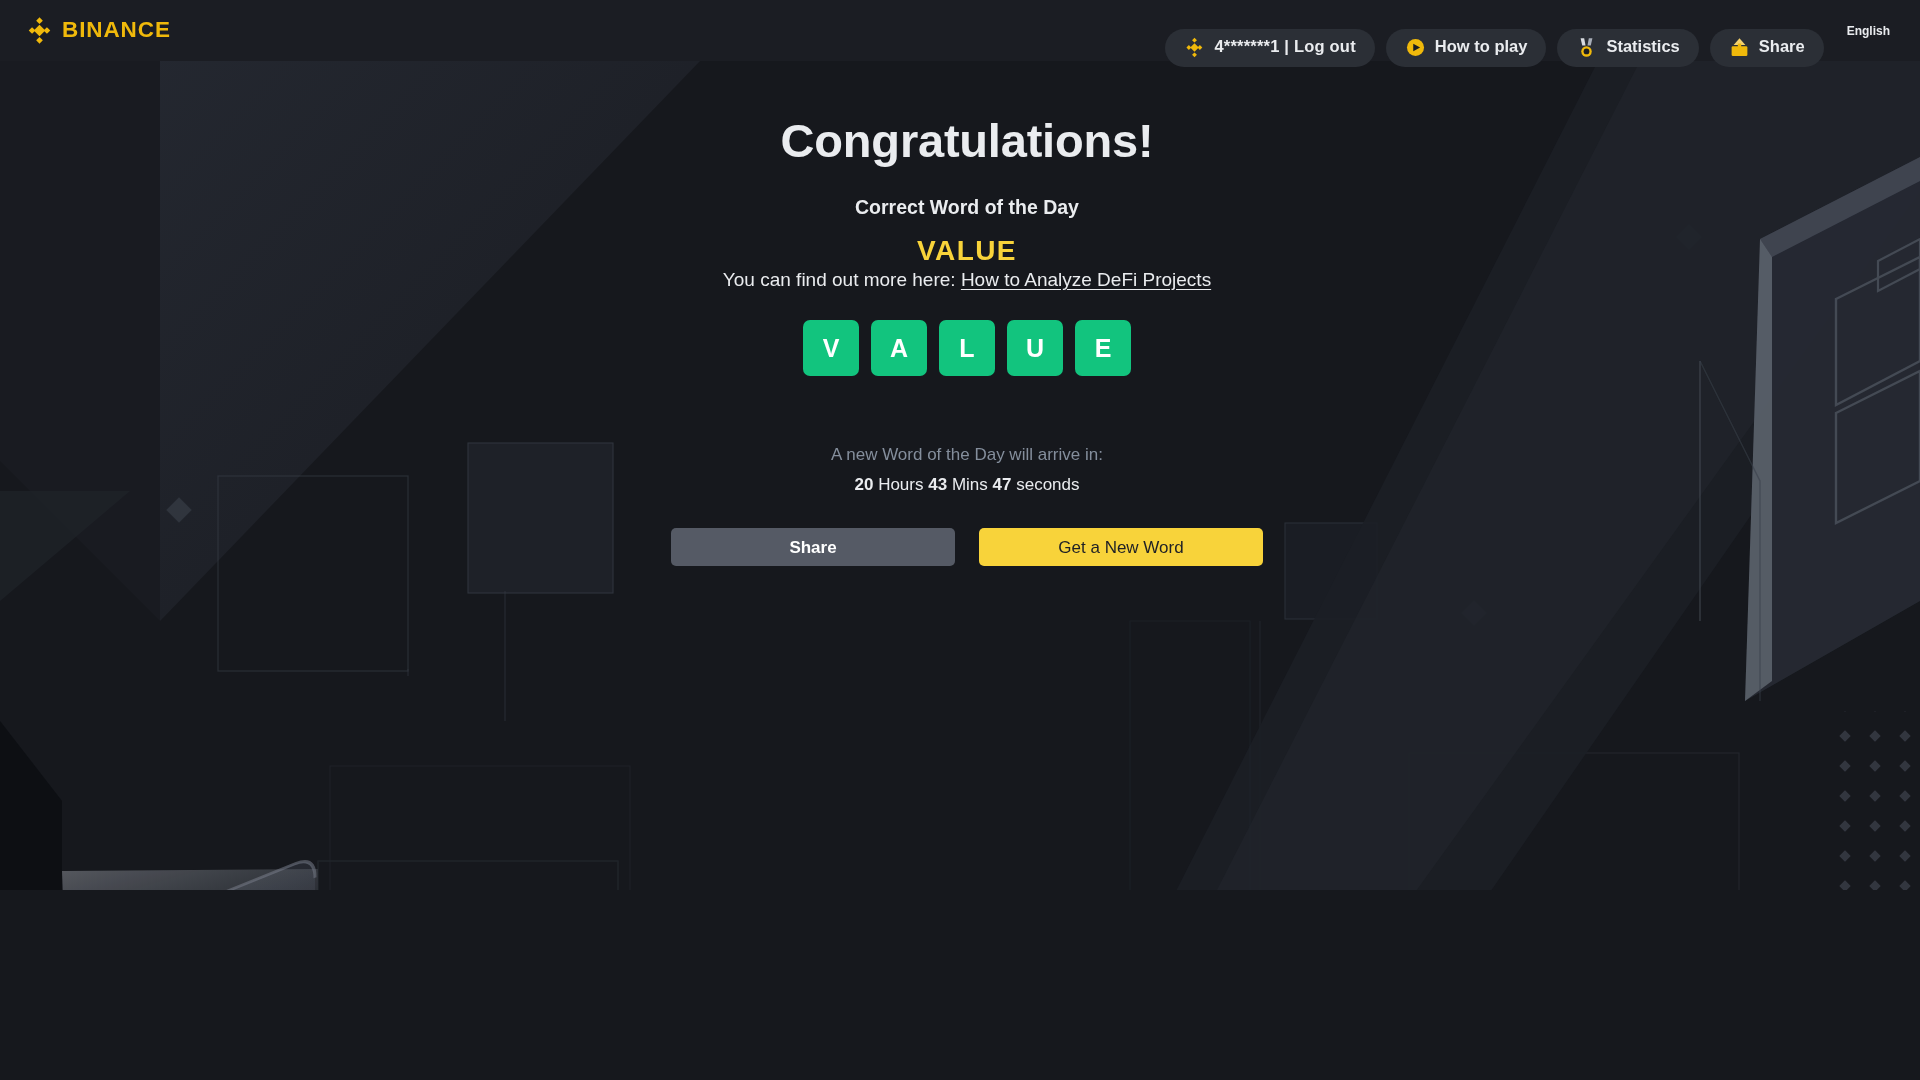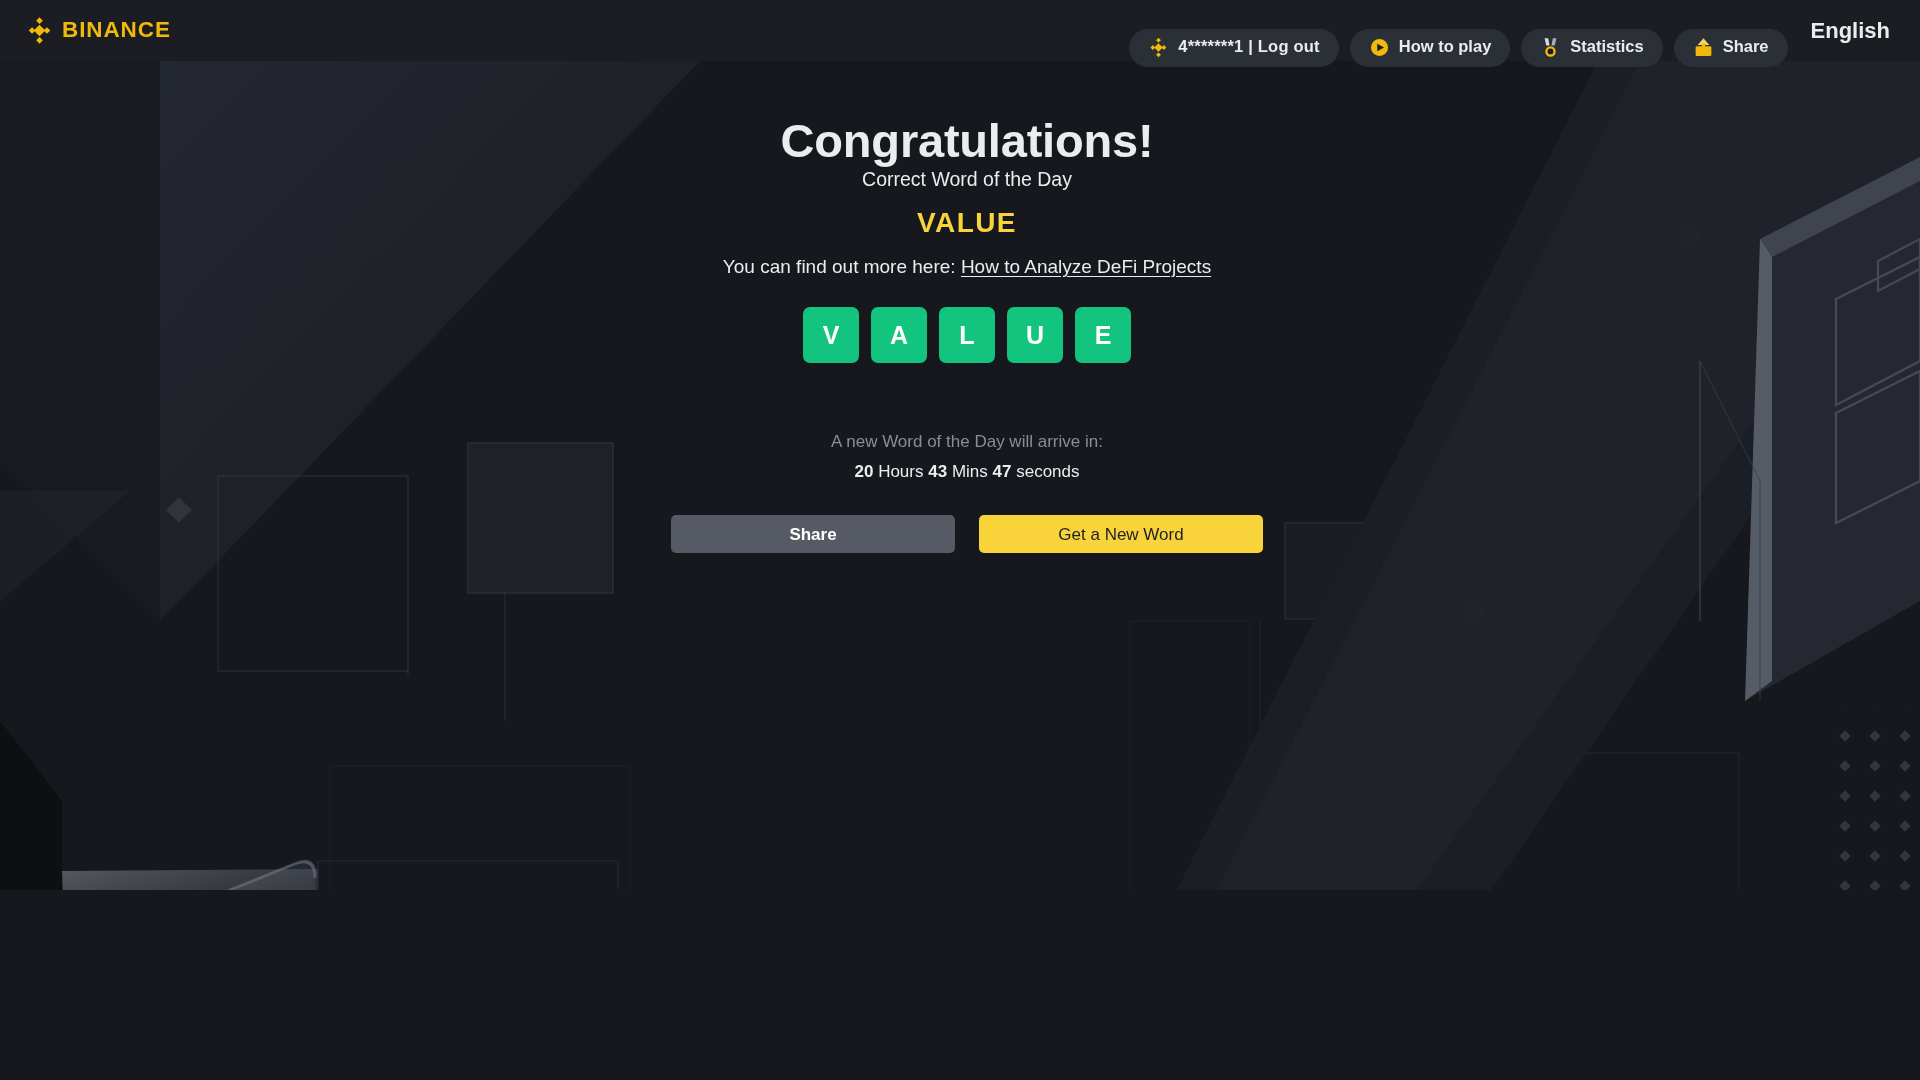--- a/index.html
+++ b/index.html
@@ -71,21 +71,21 @@
     color: #eaecef;
     font-size: 16.5px;
     font-weight: 700;
     white-space: nowrap;
     cursor: pointer;
     user-select: none;
     margin-top: 34px;
   }
   .nav-plain {
     color: #eaecef;
-    font-size: 22px;
+    font-size: 12px;
     font-weight: 700;
     padding: 0 8px 0 12px;
     cursor: pointer;
     white-space: nowrap;
     user-select: none;
   }
   .nav-icon { width: 21px; height: 21px; flex: 0 0 21px; display: block; }
   .acct-text { letter-spacing: 0.2px; }
 
   
@@ -115,35 +115,36 @@
   #title {
     margin-top: 53px;
     font-size: 47px;
     font-weight: 700;
     color: #eaecef;
     letter-spacing: -0.2px;
     line-height: 1.15;
   }
 
   #subtitle {
+    margin-top: 28px;
     font-size: 19.5px;
-    font-weight: 400;
+    font-weight: 700;
     color: #eaecef;
   }
 
   #answer-word {
     margin-top: 16px;
     font-size: 28px;
     font-weight: 700;
     color: #f8d33a;
     letter-spacing: 1.4px;
   }
 
   #more-line {
-    margin-top: 17px;
+    margin-top: 2px;
     font-size: 19px;
     color: #eaecef;
     font-weight: 400;
   }
   #more-line a {
     color: #eaecef;
     text-decoration: underline;
     text-underline-offset: 3px;
     cursor: pointer;
   }

